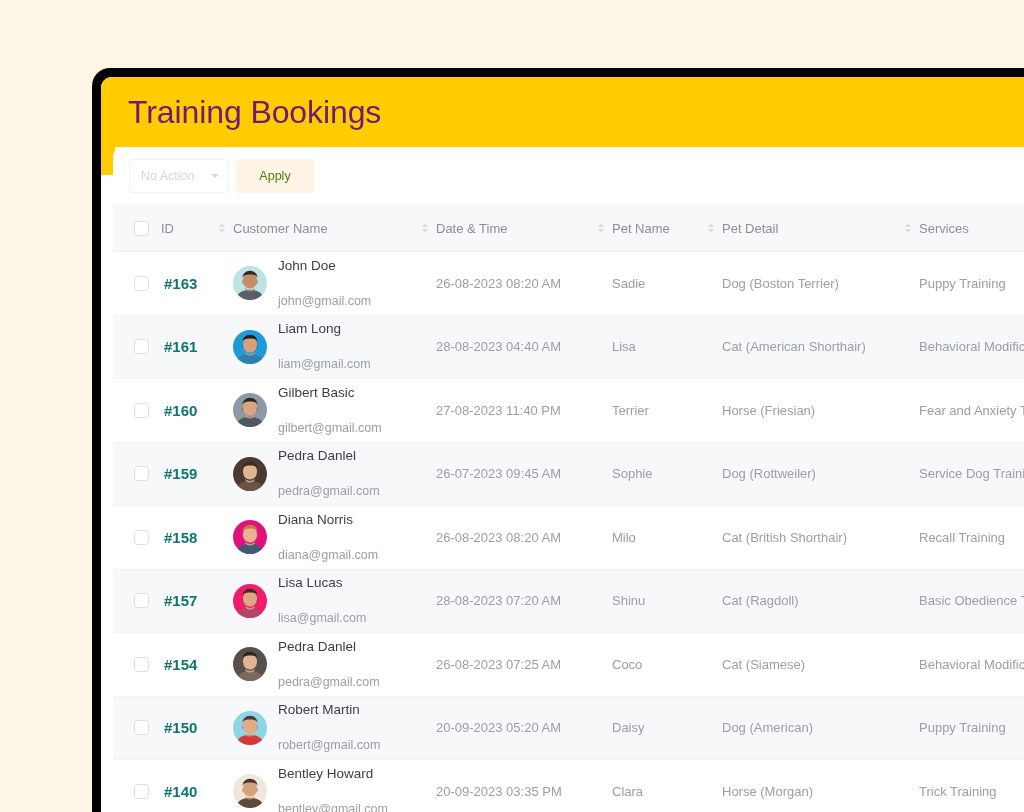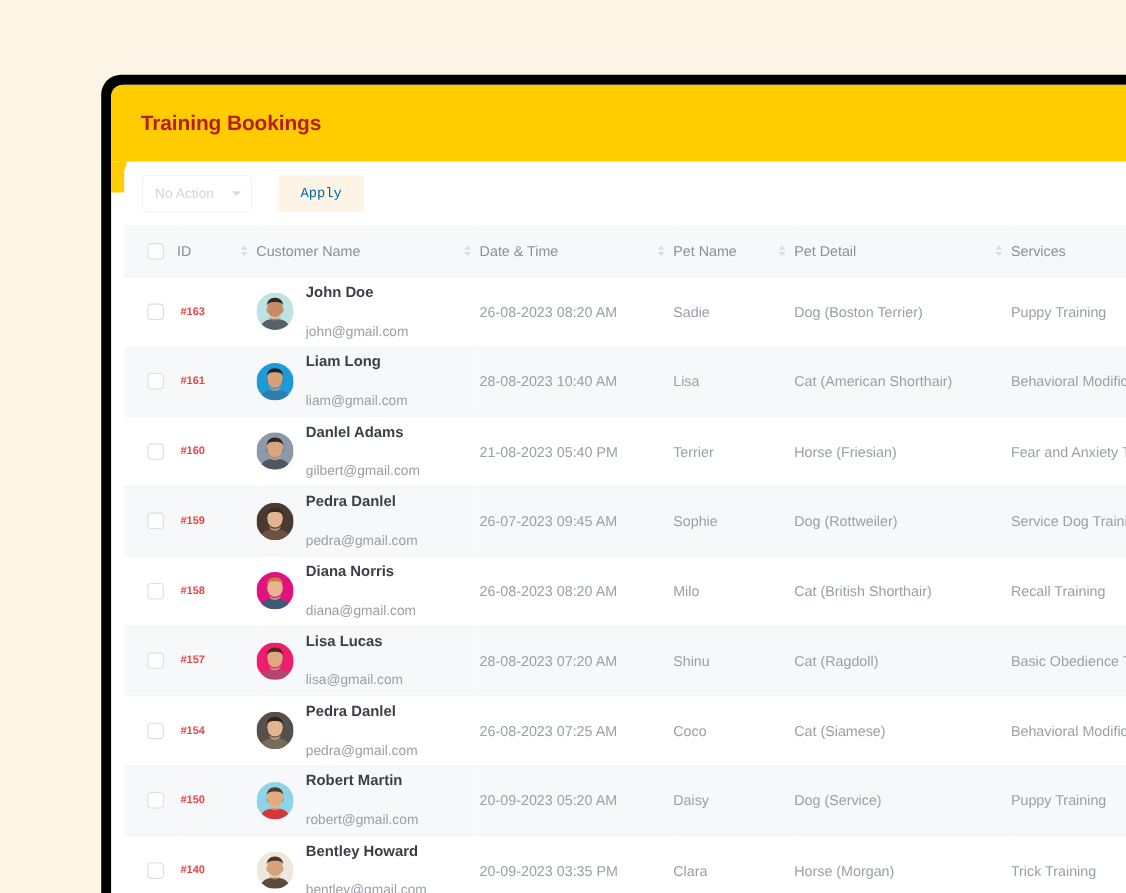--- a/index.html
+++ b/index.html
@@ -43,23 +43,23 @@
   #page-header {
     position: relative;
     height: 70px;
     background: #ffcc00;
     box-sizing: border-box;
     padding: 0 0 0 27px;
     display: flex;
     align-items: center;
   }
   #page-title {
-    font-size: 19px;
-    font-weight: 700;
-    color: #b91c1c;
+    font-size: 32px;
+    font-weight: 400;
+    color: #701a75;
     letter-spacing: -0.1px;
     line-height: 1;
   }
 
   
   #yellow-gutter {
     position: absolute;
     left: 0;
     top: 70px;
     width: 14px;
@@ -106,32 +106,32 @@
   }
   #bulk-action-select .caret {
     width: 0;
     height: 0;
     border-left: 4px solid transparent;
     border-right: 4px solid transparent;
     border-top: 4.5px solid #d6d6d9;
     margin-left: 6px;
   }
   #apply-button {
-    margin-left: 24px;
+    margin-left: 7px;
     width: 78px;
     height: 34px;
     border-radius: 4px;
     background: #fdf4e6;
-    color: #0369a1;
+    color: #4d7c0f;
     font-size: 12.5px;
     display: flex;
     align-items: center;
     justify-content: center;
     border: none;
-    font-family: Liberation Mono, monospace;
+    font-family: Liberation Sans, sans-serif;
   }
 
   
   #bookings-table {
     width: 100%;
     border-collapse: collapse;
     table-layout: fixed;
   }
   #bookings-table colgroup col.c-check   { width: 48px; }
   #bookings-table colgroup col.c-id      { width: 72px; }
@@ -202,42 +202,42 @@
     height: 15px;
     border: 1px solid #dcdee1;
     border-radius: 3.5px;
     background: #ffffff;
     box-sizing: border-box;
     margin-left: 21px;
   }
 
   
   .id-cell {
-    color: #ef4444;
-    font-size: 10px;
+    color: #0f766e;
+    font-size: 15px;
     font-weight: 700;
     padding-left: 3px;
   }
 
   
   .customer-cell { display: flex; align-items: center; }
   .avatar {
     width: 34px;
     height: 34px;
     border-radius: 50%;
     flex: none;
     margin-right: 11px;
     overflow: hidden;
     position: relative;
   }
   .avatar svg { display: block; width: 100%; height: 100%; }
   .cust-text { min-width: 0; }
   .cust-name {
     font-size: 13.5px;
-    font-weight: 700;
+    font-weight: 400;
     color: #3a3f47;
     line-height: 1.25;
   }
   .cust-email {
     font-size: 12.5px;
     color: #9aa0a8;
     line-height: 1.3;
     margin-top: 18px;
   }
 
@@ -383,21 +383,21 @@
                       <path d="M28.6 16.5c-.6 4.4-1.4 5.6-1.4 5.6 1.8-1.2 2.3-3.6 1.4-5.6z" fill="#23201e" opacity=".55"></path>
                       <path d="M14 25.5c1.8 1.6 4 2.4 6 2.4s4.2-.8 6-2.4c0 2.6-2.7 4.4-6 4.4s-6-1.8-6-4.4z" fill="#d8a07a" opacity=".75"></path>
                     </svg>
                   </div>
                   <div class="cust-text">
                     <div class="cust-name">Liam Long</div>
                     <div class="cust-email">liam@gmail.com</div>
                   </div>
                 </div>
               </td>
-              <td class="plain-cell">28-08-2023 10:40 AM</td>
+              <td class="plain-cell">28-08-2023 04:40 AM</td>
               <td class="plain-cell">Lisa</td>
               <td class="plain-cell">Cat (American Shorthair)</td>
               <td class="plain-cell">Behavioral Modification</td>
             </tr>
             <tr>
               <td>
                 <div class="row-checkbox"></div>
               </td>
               <td>
                 <div class="id-cell">#160</div>
@@ -409,26 +409,26 @@
                       <rect width="40" height="40" fill="#8d99a6"></rect>
                       <path d="M4 40c0-8 7-12 16-12s16 4 16 12z" fill="#4d5862"></path>
                       <ellipse cx="20" cy="17" rx="8.4" ry="9.6" fill="#d9a682"></ellipse>
                       <path d="M11 15c0-6 4-9.5 9-9.5s9 3.5 9 9.5c0-3.2-3-5-9-5s-9 1.8-9 5z" fill="#2b2723"></path>
                       <path d="M11.4 16.5c.6 4.4 1.4 5.6 1.4 5.6-1.8-1.2-2.3-3.6-1.4-5.6z" fill="#2b2723" opacity=".55"></path>
                       <path d="M28.6 16.5c-.6 4.4-1.4 5.6-1.4 5.6 1.8-1.2 2.3-3.6 1.4-5.6z" fill="#2b2723" opacity=".55"></path>
                       <path d="M14 25.5c1.8 1.6 4 2.4 6 2.4s4.2-.8 6-2.4c0 2.6-2.7 4.4-6 4.4s-6-1.8-6-4.4z" fill="#d9a682" opacity=".75"></path>
                     </svg>
                   </div>
                   <div class="cust-text">
-                    <div class="cust-name">Danlel Adams</div>
+                    <div class="cust-name">Gilbert Basic</div>
                     <div class="cust-email">gilbert@gmail.com</div>
                   </div>
                 </div>
               </td>
-              <td class="plain-cell">21-08-2023 05:40 PM</td>
+              <td class="plain-cell">27-08-2023 11:40 PM</td>
               <td class="plain-cell">Terrier</td>
               <td class="plain-cell">Horse (Friesian)</td>
               <td class="plain-cell">Fear and Anxiety Training</td>
             </tr>
             <tr>
               <td>
                 <div class="row-checkbox"></div>
               </td>
               <td>
                 <div class="id-cell">#159</div>
@@ -571,21 +571,21 @@
                     </svg>
                   </div>
                   <div class="cust-text">
                     <div class="cust-name">Robert Martin</div>
                     <div class="cust-email">robert@gmail.com</div>
                   </div>
                 </div>
               </td>
               <td class="plain-cell">20-09-2023 05:20 AM</td>
               <td class="plain-cell">Daisy</td>
-              <td class="plain-cell">Dog (Service)</td>
+              <td class="plain-cell">Dog (American)</td>
               <td class="plain-cell">Puppy Training</td>
             </tr>
             <tr>
               <td>
                 <div class="row-checkbox"></div>
               </td>
               <td>
                 <div class="id-cell">#140</div>
               </td>
               <td>

